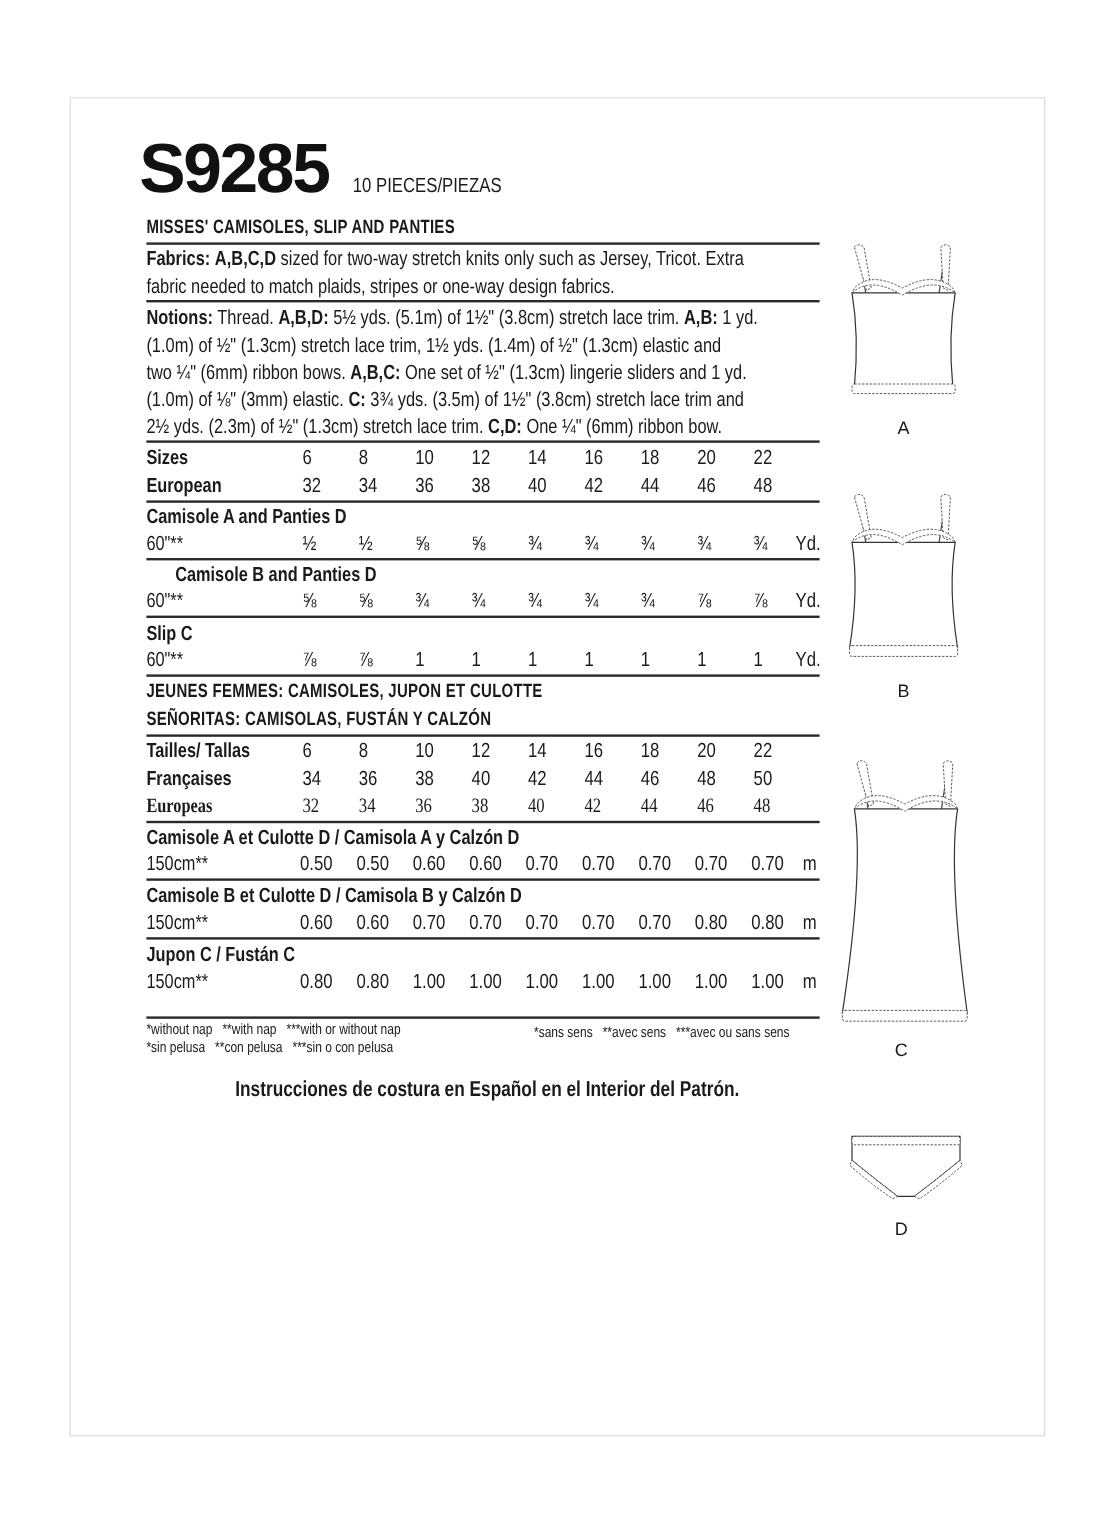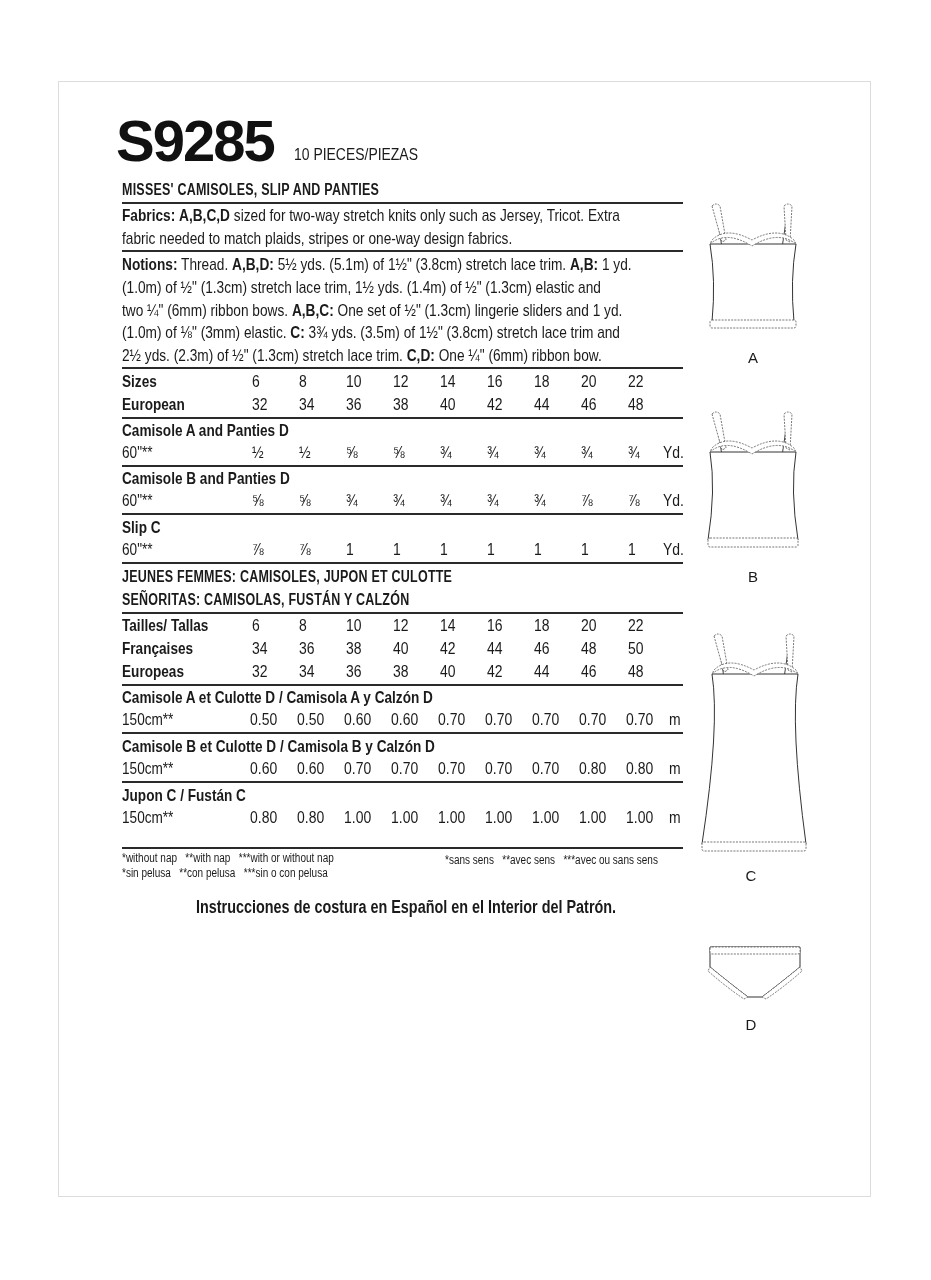--- a/index.html
+++ b/index.html
@@ -88,21 +88,21 @@
       <span class="cell" style="left: 224px;">⅝</span>
       <span class="cell" style="left: 271px;">⅝</span>
       <span class="cell" style="left: 318px;">¾</span>
       <span class="cell" style="left: 365px;">¾</span>
       <span class="cell" style="left: 412px;">¾</span>
       <span class="cell" style="left: 459px;">¾</span>
       <span class="cell" style="left: 506px;">¾</span>
       <span class="unit" style="left: 541px;">Yd.</span>
     </div>
     <div class="rule" style="top: 465px;"></div>
-    <div class="row" style="top: 468px;">
+    <div class="row" style="top: 468px; margin-left: 24px;">
       <span class="lab bold">Camisole B and Panties D</span>
     </div>
     <div class="row" style="top: 490px;">
       <span class="lab">60"**</span>
       <span class="cell" style="left: 130px;">⅝</span>
       <span class="cell" style="left: 177px;">⅝</span>
       <span class="cell" style="left: 224px;">¾</span>
       <span class="cell" style="left: 271px;">¾</span>
       <span class="cell" style="left: 318px;">¾</span>
       <span class="cell" style="left: 365px;">¾</span>
@@ -152,21 +152,21 @@
       <span class="cell" style="left: 130px;">34</span>
       <span class="cell" style="left: 177px;">36</span>
       <span class="cell" style="left: 224px;">38</span>
       <span class="cell" style="left: 271px;">40</span>
       <span class="cell" style="left: 318px;">42</span>
       <span class="cell" style="left: 365px;">44</span>
       <span class="cell" style="left: 412px;">46</span>
       <span class="cell" style="left: 459px;">48</span>
       <span class="cell" style="left: 506px;">50</span>
     </div>
-    <div class="row" style="top: 661px;">
+    <div class="row" style="top: 661px; font-family: Liberation Serif, serif;">
       <span class="lab bold">Europeas</span>
       <span class="cell" style="left: 130px;">32</span>
       <span class="cell" style="left: 177px;">34</span>
       <span class="cell" style="left: 224px;">36</span>
       <span class="cell" style="left: 271px;">38</span>
       <span class="cell" style="left: 318px;">40</span>
       <span class="cell" style="left: 365px;">42</span>
       <span class="cell" style="left: 412px;">44</span>
       <span class="cell" style="left: 459px;">46</span>
       <span class="cell" style="left: 506px;">48</span>

